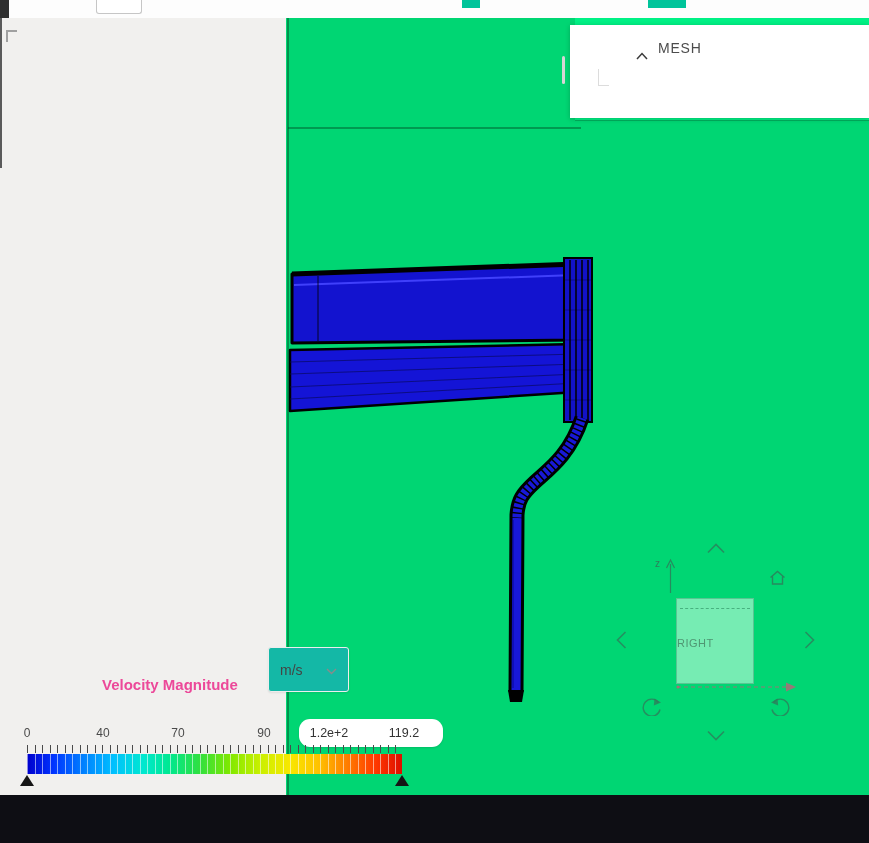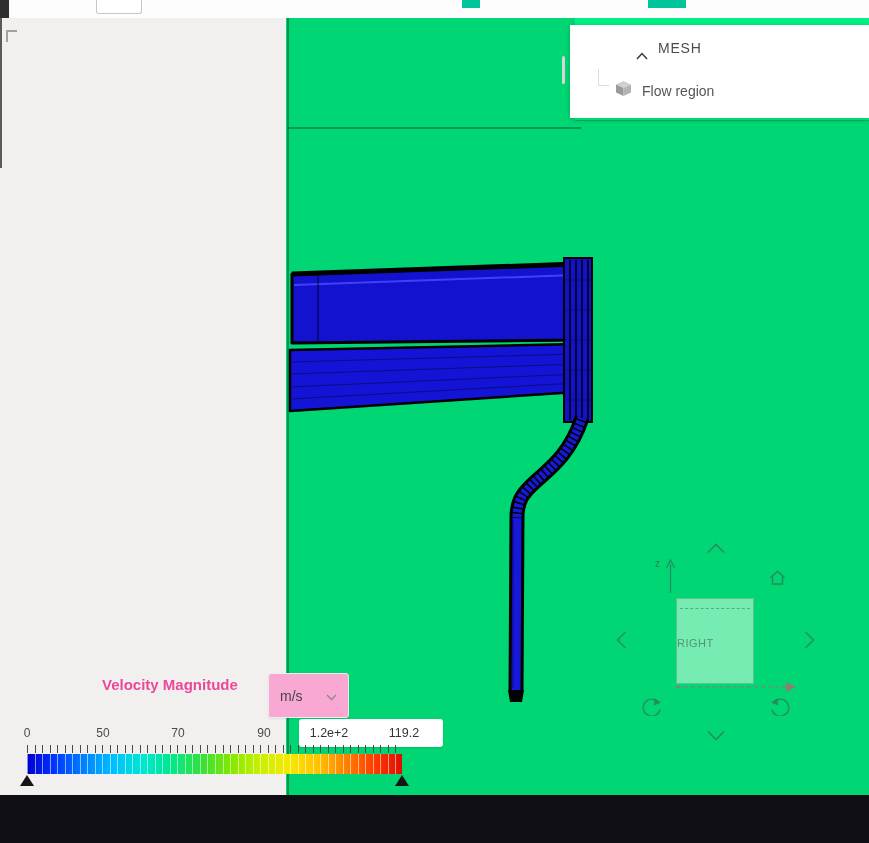--- a/index.html
+++ b/index.html
@@ -49,27 +49,27 @@
   .nav-square{left:676px;top:598px;width:76px;height:84px;
     background:rgba(215,255,232,.55);border:1px solid rgba(35,130,85,.35);}
   .nav-dashed{position:absolute;left:3px;right:3px;top:9px;height:0;
     border-top:1px dashed rgba(35,130,85,.55);}
   .nav-face-label{position:absolute;left:0;top:38px;width:100%;text-align:left;
     font-size:11px;letter-spacing:.5px;color:#4f9673;}
   .axis-z-label{left:655px;top:558px;font-size:10px;color:#2e7d5b;}
 
   
   .legend-title{left:102px;top:676px;font-size:15px;font-weight:bold;color:#ec4899;}
-  .unit-dropdown{left:268px;top:673px;width:81px;height:45px;background:#f9a8d4;
+  .unit-dropdown{left:268px;top:647px;width:81px;height:45px;background:#14b8a6;
     border:1px solid #ededed;border-radius:3px;box-shadow:0 1px 2px rgba(0,0,0,.08);
     display:flex;align-items:center;justify-content:space-between;
     padding:0 11px;box-sizing:border-box;font-size:14px;color:#444;cursor:pointer;}
   .tick{position:absolute;top:726px;transform:translateX(-50%);font-size:12px;color:#4a4a4a;}
   .range-max-field{left:299px;top:719px;width:144px;height:28px;background:#fff;
-    border-radius:3px;box-shadow:0 1px 2px rgba(0,0,0,.12);}
+    border-radius:11px;box-shadow:0 1px 2px rgba(0,0,0,.12);}
   .range-max-field span{position:absolute;top:7px;font-size:12.5px;color:#333;text-align:center;}
   .tick-marks{left:27px;top:745px;width:376px;height:8px;
     background:repeating-linear-gradient(to right,#4a4a4a 0 1px,transparent 1px 7.52px);}
   .colorbar{left:27px;top:754px;width:375px;height:20px;
     background:linear-gradient(to right,
       #0000cc 0%,#0033ff 7%,#0080ff 15%,#00c0ff 23%,#00e8d0 31%,#00e890 38%,
       #30e040 46%,#80e800 54%,#c8f000 62%,#f8e800 70%,#ffc000 78%,#ff8000 85%,
       #ff3800 93%,#dd0e00 100%);}
   .colorbar-ticks{position:absolute;inset:0;
     background:repeating-linear-gradient(to right,rgba(255,255,255,.55) 0 1px,transparent 1px 7.52px);}
@@ -125,30 +125,20 @@
 <div class="abs mesh-panel">
   <div class="mesh-header">
     <span class="mesh-chevron">
       <svg width="12" height="8" viewBox="0 0 12 8">
           <polyline points="1,7 6,1.5 11,7" fill="none" stroke="#3a3a3a" stroke-width="1.5"></polyline>
         </svg>
     </span>
     <span class="mesh-title">MESH</span>
   </div>
   <div class="tree-elbow"></div>
-  <div class="tree-item">
-    <span class="tree-cube">
-      <svg width="17" height="17" viewBox="0 0 17 17">
-        <polygon points="8.5,1 16,4.5 8.5,8 1,4.5" fill="#d0d0d0"></polygon>
-        <polygon points="1,4.5 8.5,8 8.5,16 1,12.5" fill="#9a9a9a"></polygon>
-        <polygon points="16,4.5 8.5,8 8.5,16 16,12.5" fill="#b4b4b4"></polygon>
-      </svg>
-    </span>
-    <span class="tree-label">Flow region</span>
-  </div>
 </div>
 <div class="abs panel-drag-handle"></div>
 
 <span class="navsvg" style="left:707px;top:540px;">
   <svg width="18" height="11" viewBox="0 0 18 11">
       <polyline points="1,9.5 9,1.5 17,9.5" fill="none" stroke="#2e7d5b" stroke-width="1.6" opacity=".8"></polyline>
     </svg>
 </span>
 <span class="navsvg" style="left:707px;top:727px;">
   <svg width="18" height="11" viewBox="0 0 18 11">
@@ -207,21 +197,21 @@
 <div class="abs unit-dropdown">
   <span>m/s</span>
   <span>
     <svg width="11" height="7" viewBox="0 0 11 7">
         <polyline points="1,1 5.5,5.5 10,1" fill="none" stroke="#8a8a8a" stroke-width="1.4"></polyline>
       </svg>
   </span>
 </div>
 
 <span class="tick" style="left:27px;">0</span>
-<span class="tick" style="left:103px;">50</span>
+<span class="tick" style="left:103px;">40</span>
 <span class="tick" style="left:178px;">70</span>
 <span class="tick" style="left:264px;">90</span>
 
 <div class="abs range-max-field">
   <span style="left:0;width:60px;">1.2e+2</span>
   <span style="left:70px;width:70px;">119.2</span>
 </div>
 
 <div class="abs tick-marks"></div>
 <div class="abs colorbar">

